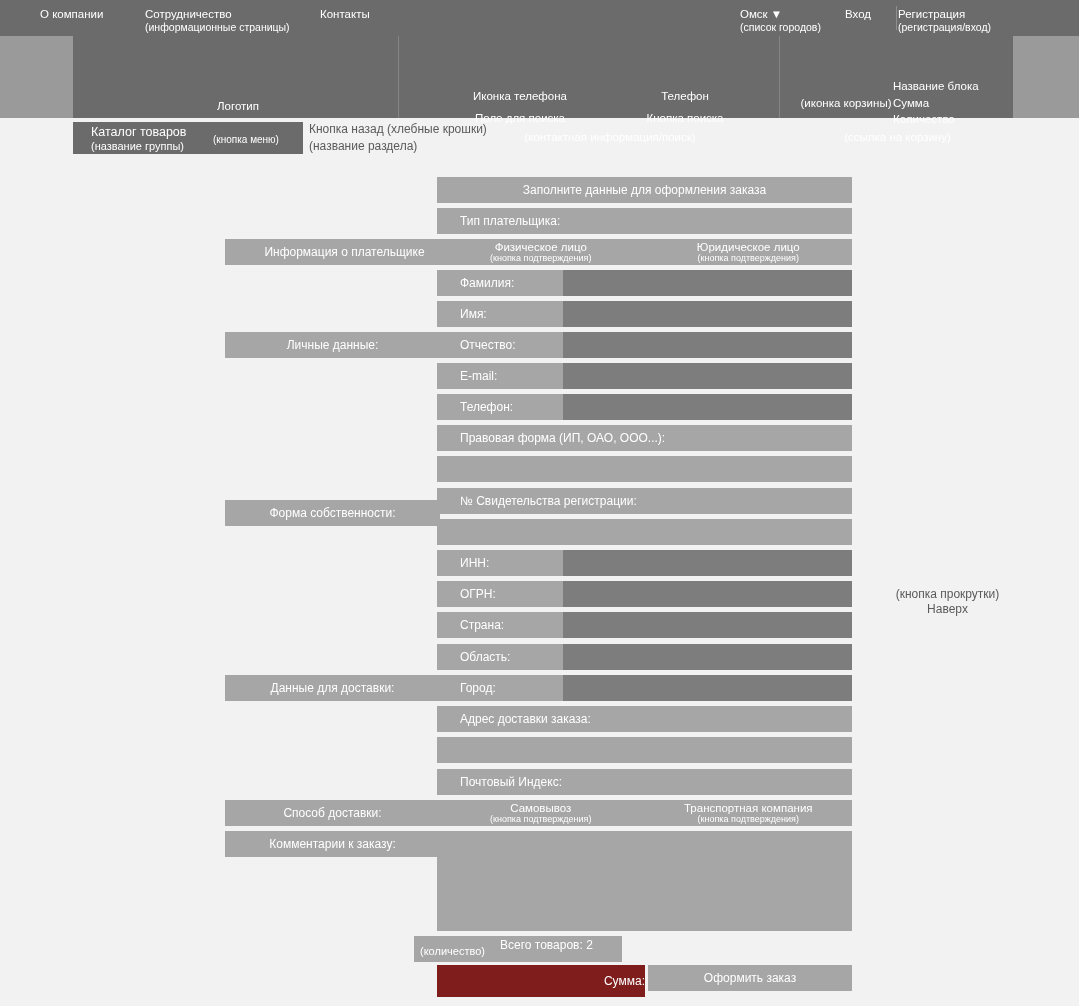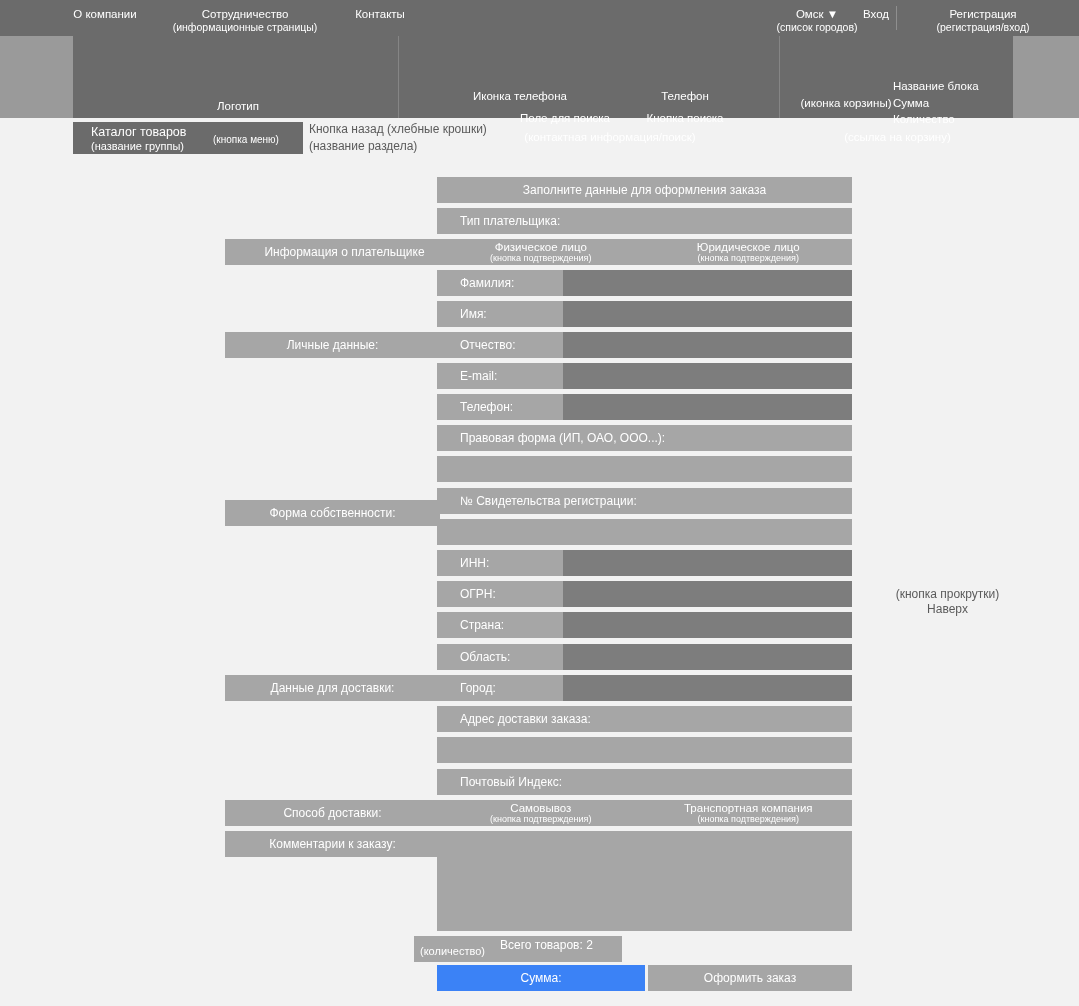--- a/index.html
+++ b/index.html
@@ -13,21 +13,21 @@
     position:relative;
   }
   .page{position:relative;width:1079px;height:1006px;}
 
   
   .topnav{
     position:absolute;left:0;top:0;width:1079px;height:36px;
     background:#6b6b6b;
   }
   .tn-item{
-    position:absolute;text-align:center;color:#ffffff;
+    position:absolute;color:#ffffff;
     font-size:11.5px;line-height:13px;white-space:nowrap;
   }
   .tn-sub{font-size:10.5px;display:block;}
   .tn-divider{
     position:absolute;top:6px;width:1px;height:24px;background:#8f8f8f;
   }
 
   
   .band{
     position:absolute;left:0;top:36px;width:1079px;height:82px;
@@ -108,22 +108,22 @@
   .qty-row{
     position:absolute;left:414px;width:208px;height:26px;background:#a6a6a6;
   }
   .qty-row .q-note{
     position:absolute;left:6px;top:9px;font-size:11px;color:#fff;
   }
   .qty-row .q-val{
     position:absolute;left:86px;top:2px;font-size:12px;color:#fff;
   }
   .sum-row{
-    position:absolute;left:437px;width:208px;height:26px;background:#3b82f6;
-    display:flex;align-items:center;justify-content:center;
+    position:absolute;left:437px;width:208px;height:32px;background:#7f1d1d;
+    display:flex;align-items:center;justify-content:flex-end;
     font-size:12px;color:#fff;
   }
   .submit-btn{
     position:absolute;left:648px;width:204px;height:26px;background:#a6a6a6;
     display:flex;align-items:center;justify-content:center;
     font-size:12px;color:#fff;
   }
 
   
   .scrolltop{
@@ -169,21 +169,21 @@
     <div class="bd-text" style="left:93px;top:63px;width:290px;">
       <span>Логотип</span>
     </div>
 
     <div class="bd-text" style="left:430px;top:53px;width:180px;">
       <span>Иконка телефона</span>
     </div>
     <div class="bd-text" style="left:615px;top:53px;width:140px;">
       <span>Телефон</span>
     </div>
-    <div class="bd-text" style="left:430px;top:75px;width:180px;text-align:right;">
+    <div class="bd-text" style="left:430px;top:75px;width:180px;">
       <span>Поле для поиска</span>
     </div>
     <div class="bd-text" style="left:615px;top:75px;width:140px;">
       <span>Кнопка поиска</span>
     </div>
     <div class="bd-text" style="left:430px;top:94px;width:360px;">
       <span>(контактная информация/поиск)</span>
     </div>
 
     <div class="bd-text" style="left:786px;top:60px;width:120px;">

